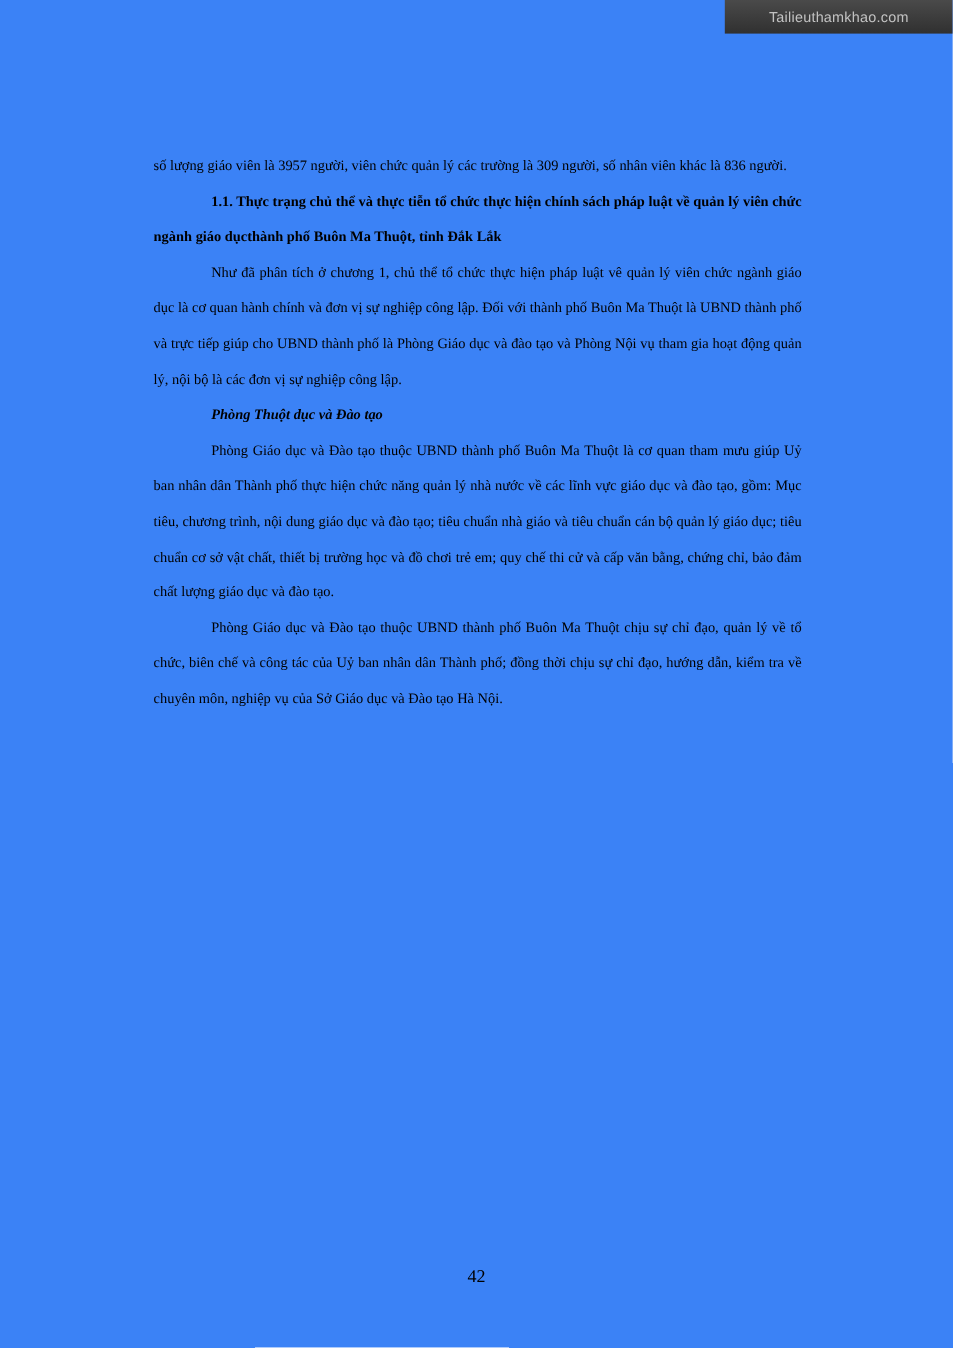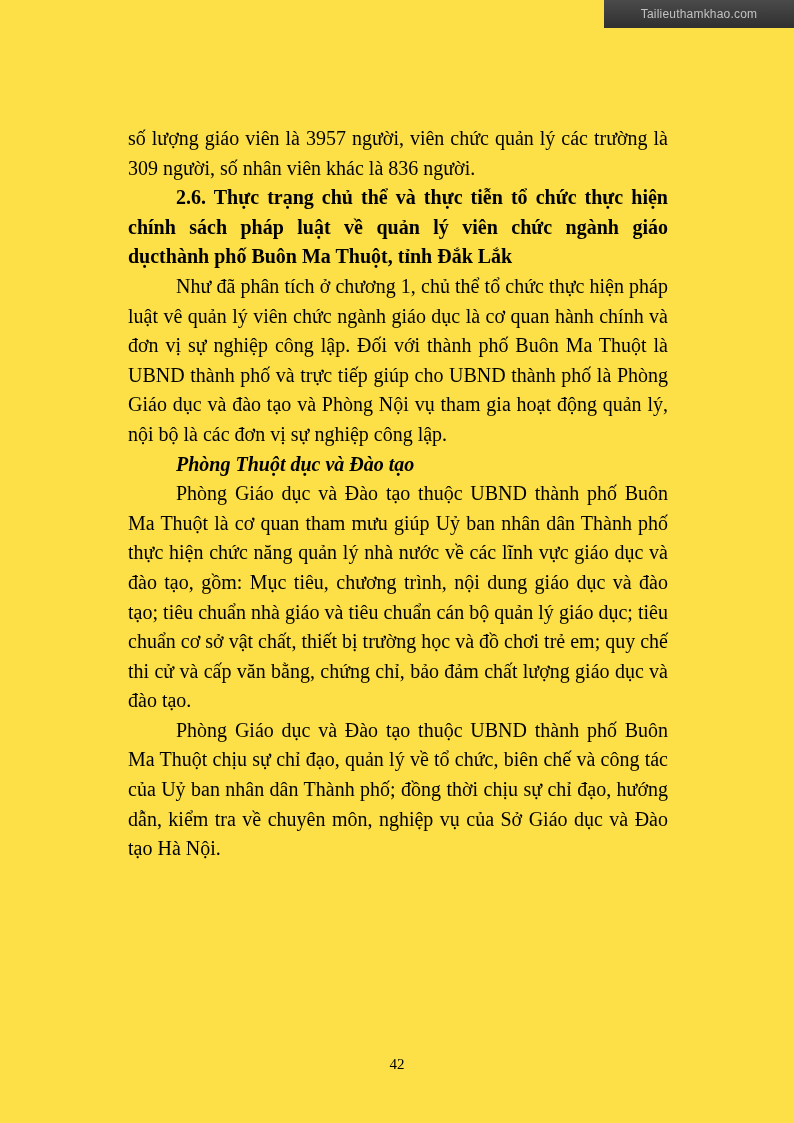--- a/index.html
+++ b/index.html
@@ -4,21 +4,21 @@
 <style>
   html, body {
     margin: 0;
     padding: 0;
     background: #ffffff;
   }
   .page {
     position: relative;
     width: 794px;
     height: 1123px;
-    background: #fde047;
+    background: #3b82f6;
     overflow: hidden;
     font-family: "Liberation Serif", serif;
     color: #000000;
   }
   .watermark {
     position: absolute;
     top: 0;
     right: 0;
     width: 190px;
     height: 28px;
@@ -31,21 +31,21 @@
     font-family: "Liberation Sans", sans-serif;
     font-size: 12px;
     color: #c2c2c2;
     letter-spacing: 0.2px;
   }
   .content {
     position: absolute;
     left: 128px;
     top: 124px;
     width: 540px;
-    font-size: 20px;
+    font-size: 12px;
     line-height: 29.6px;
     text-align: justify;
   }
   .para {
     margin: 0;
     padding: 0;
   }
   .indent {
     text-indent: 48px;
   }
@@ -70,21 +70,21 @@
 <body>
 
 <div class="page">
 
   <div class="watermark">
     <span>Tailieuthamkhao.com</span>
   </div>
 
   <div class="content">
     <p class="para">số lượng giáo viên là 3957 người, viên chức quản lý các trường là 309 người, số nhân viên khác là 836 người.</p>
-    <p class="para indent bold">2.6. Thực trạng chủ thể và thực tiễn tổ chức thực hiện chính sách pháp luật về quản lý viên chức ngành giáo dụcthành phố Buôn Ma Thuột, tỉnh Đắk Lắk</p>
+    <p class="para indent bold">1.1. Thực trạng chủ thể và thực tiễn tổ chức thực hiện chính sách pháp luật về quản lý viên chức ngành giáo dụcthành phố Buôn Ma Thuột, tỉnh Đắk Lắk</p>
     <p class="para indent">Như đã phân tích ở chương 1, chủ thể tổ chức thực hiện pháp luật vê quản lý viên chức ngành giáo dục là cơ quan hành chính và đơn vị sự nghiệp công lập. Đối với thành phố Buôn Ma Thuột là UBND thành phố và trực tiếp giúp cho UBND thành phố là Phòng Giáo dục và đào tạo và Phòng Nội vụ tham gia hoạt động quản lý, nội bộ là các đơn vị sự nghiệp công lập.</p>
     <p class="para indent bold-italic">Phòng Thuột dục và Đào tạo</p>
     <p class="para indent">Phòng Giáo dục và Đào tạo thuộc UBND thành phố Buôn Ma Thuột là cơ quan tham mưu giúp Uỷ ban nhân dân Thành phố thực hiện chức năng quản lý nhà nước về các lĩnh vực giáo dục và đào tạo, gồm: Mục tiêu, chương trình, nội dung giáo dục và đào tạo; tiêu chuẩn nhà giáo và tiêu chuẩn cán bộ quản lý giáo dục; tiêu chuẩn cơ sở vật chất, thiết bị trường học và đồ chơi trẻ em; quy chế thi cử và cấp văn bằng, chứng chỉ, bảo đảm chất lượng giáo dục và đào tạo.</p>
     <p class="para indent">Phòng Giáo dục và Đào tạo thuộc UBND thành phố Buôn Ma Thuột chịu sự chỉ đạo, quản lý về tổ chức, biên chế và công tác của Uỷ ban nhân dân Thành phố; đồng thời chịu sự chỉ đạo, hướng dẫn, kiểm tra về chuyên môn, nghiệp vụ của Sở Giáo dục và Đào tạo Hà Nội.</p>
   </div>
 
   <div class="page-number">42</div>
 
 </div>
 

